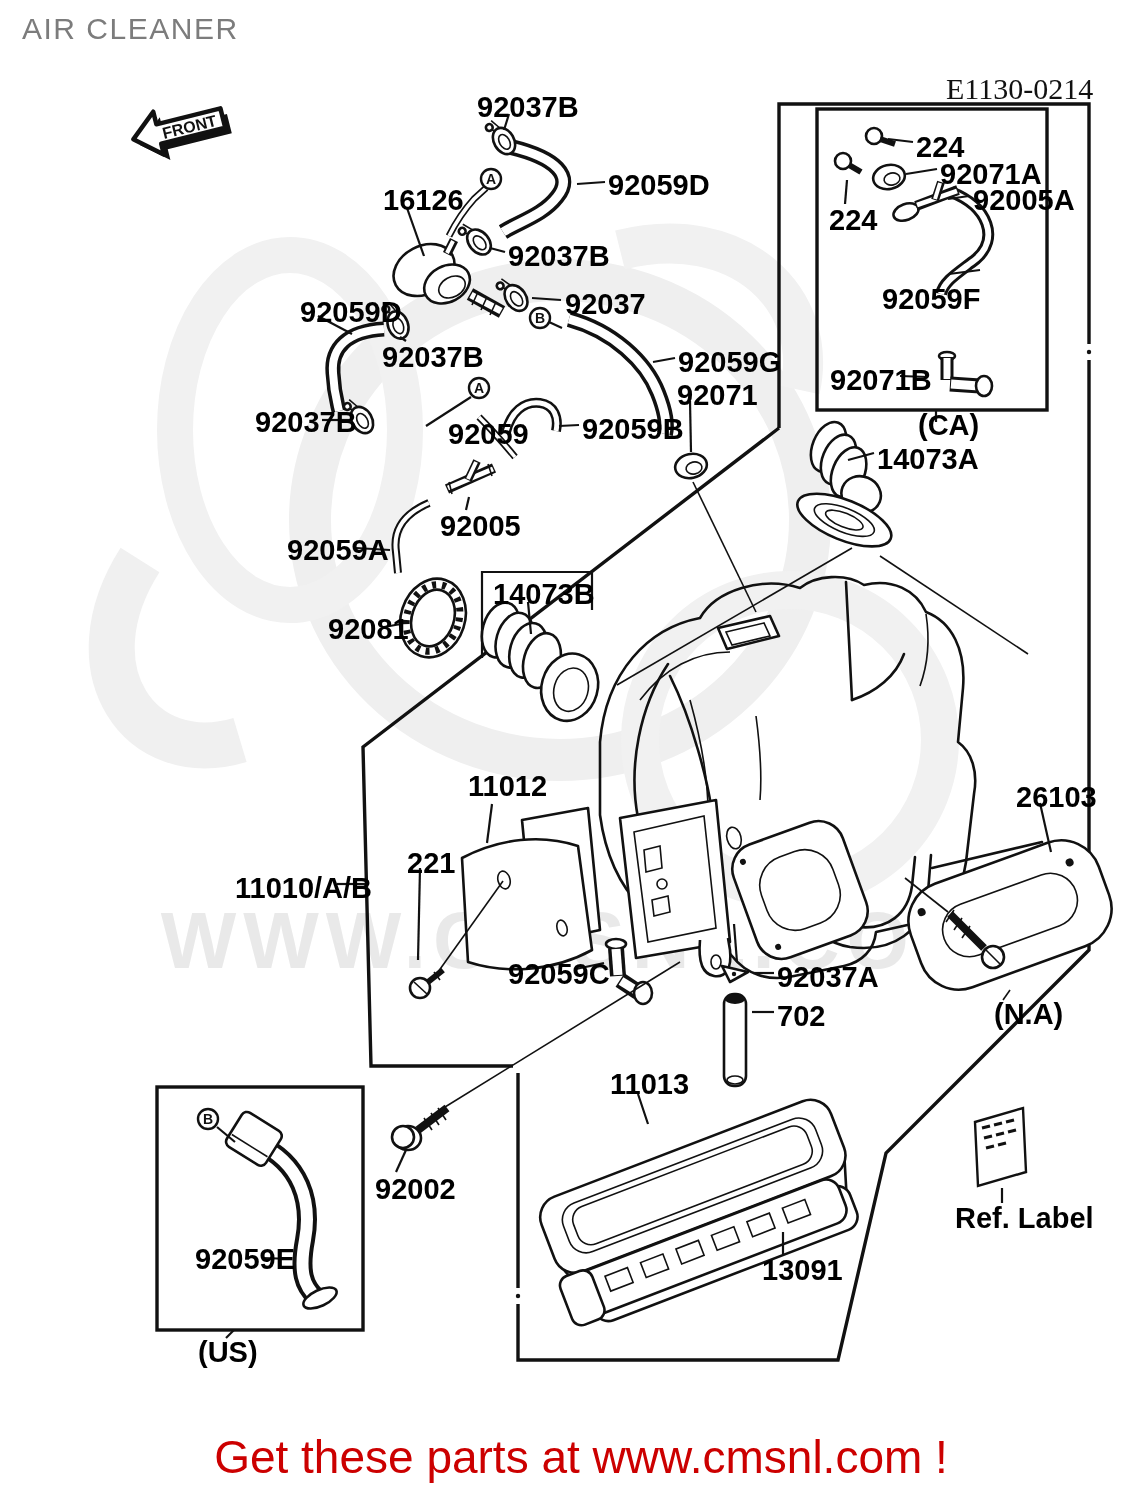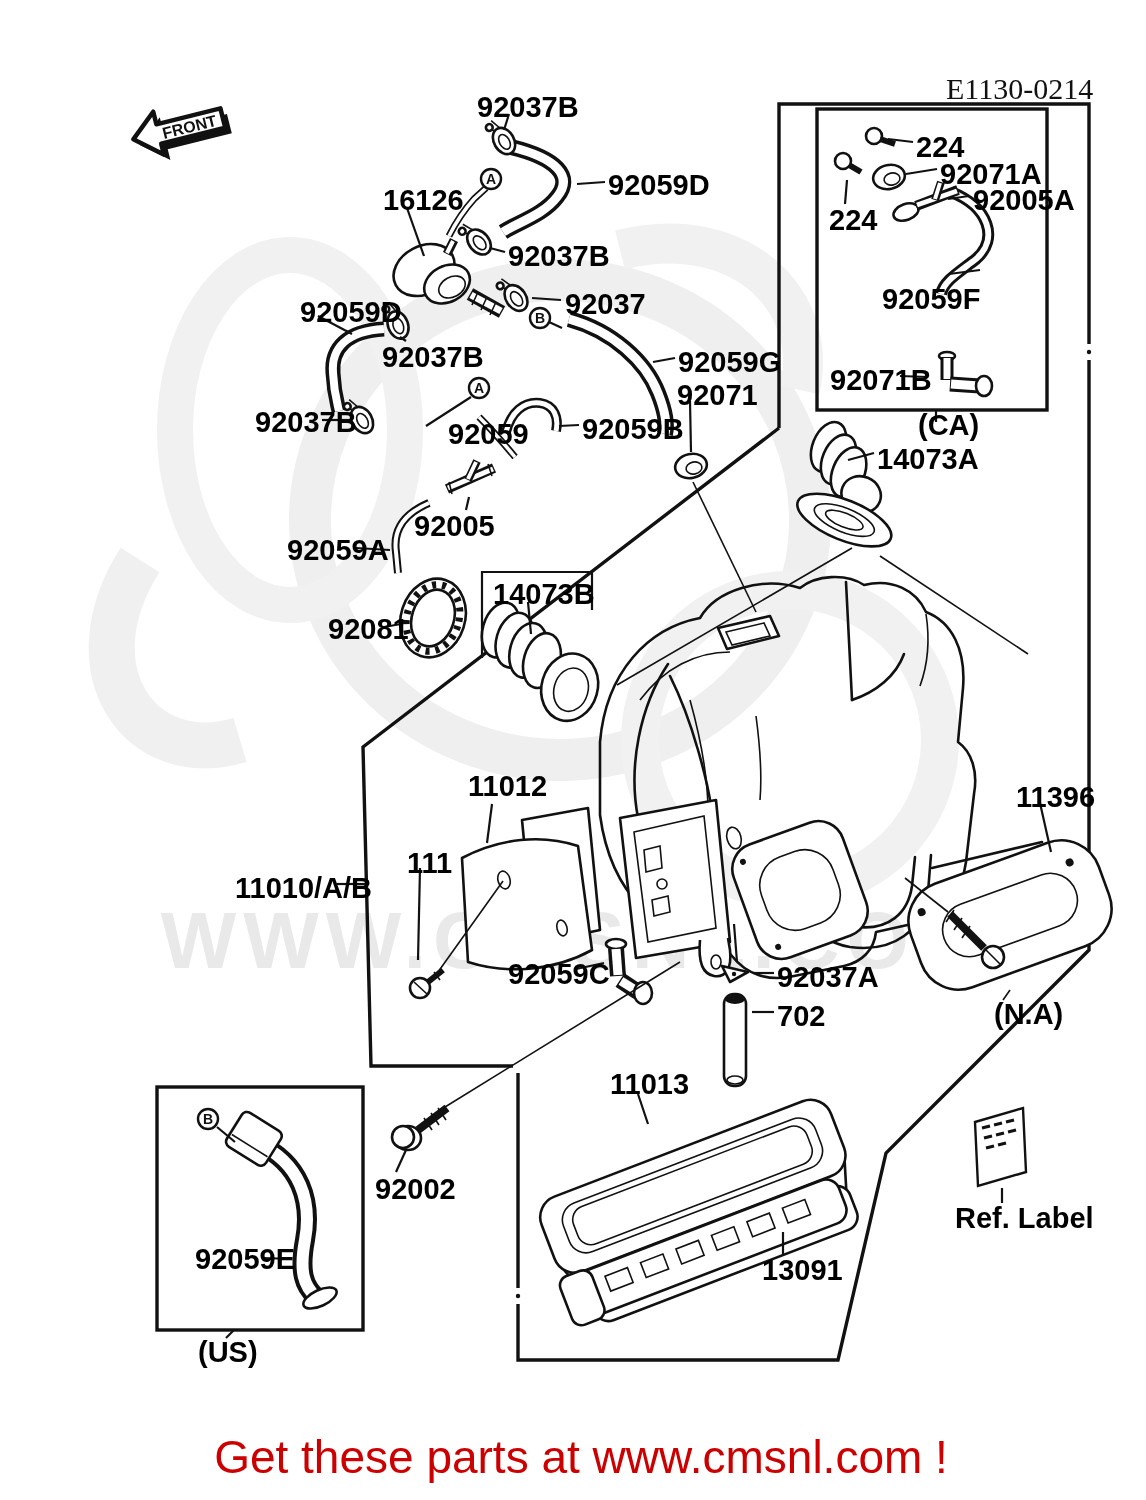--- a/index.html
+++ b/index.html
@@ -23,20 +23,21 @@
               line-height:1;}
   .footer{position:absolute;left:8px;top:1430px;width:100%;text-align:center;font-size:46px;}
   .wmtext{font-weight:bold;letter-spacing:7px;text-anchor:middle;
           font-family:"Liberation Sans",sans-serif;}
 </style>
 </head>
 <body>
 
 <div class="stage">
 
+  <div class="title" style="color: rgb(124, 124, 124);">AIR CLEANER</div>
   <div class="code">E1130-0214</div>
 
   <svg id="art" width="1146" height="1500" viewBox="0 0 1146 1500">
 
     <g>
       <ellipse class="wm" cx="560" cy="520" rx="250" ry="240" stroke="#efefef" stroke-width="42"></ellipse>
       <ellipse class="wm" cx="290" cy="430" rx="115" ry="175" stroke="#f1f1f1" stroke-width="36"></ellipse>
       <circle class="wm" cx="790" cy="740" r="150" stroke="#f1f1f1" stroke-width="38"></circle>
       <path class="wm" d="M 140 560 C 70 670, 140 770, 240 740" stroke="#f0f0f0" stroke-width="46"></path>
       <path class="wm" d="M 620 250 C 740 220, 820 300, 800 390" stroke="#f1f1f1" stroke-width="40"></path>
@@ -389,35 +390,35 @@
       <span class="part-label" style="left: 383px; top: 186px;">16126</span>
       <span class="part-label" style="left: 508px; top: 242px;">92037B</span>
       <span class="part-label" style="left: 565px; top: 290px;">92037</span>
       <span class="part-label" style="left: 300px; top: 298px;">92059D</span>
       <span class="part-label" style="left: 382px; top: 343px;">92037B</span>
       <span class="part-label" style="left: 678px; top: 348px;">92059G</span>
       <span class="part-label" style="left: 677px; top: 381px;">92071</span>
       <span class="part-label" style="left: 255px; top: 408px;">92037B</span>
       <span class="part-label" style="left: 448px; top: 420px;">92059</span>
       <span class="part-label" style="left: 582px; top: 415px;">92059B</span>
-      <span class="part-label" style="left: 414px; top: 512px;">92005</span>
+      <span class="part-label" style="left: 440px; top: 512px;">92005</span>
       <span class="part-label" style="left: 287px; top: 536px;">92059A</span>
       <span class="part-label" style="left: 493px; top: 580px;">14073B</span>
       <span class="part-label" style="left: 328px; top: 615px;">92081</span>
       <span class="part-label" style="left: 916px; top: 133px;">224</span>
       <span class="part-label" style="left: 940px; top: 160px;">92071A</span>
       <span class="part-label" style="left: 973px; top: 186px;">92005A</span>
       <span class="part-label" style="left: 829px; top: 206px;">224</span>
       <span class="part-label" style="left: 882px; top: 265px; margin-top: 20px;">92059F</span>
       <span class="part-label" style="left: 830px; top: 366px;">92071B</span>
       <span class="part-label" style="left: 918px; top: 411px;">(CA)</span>
       <span class="part-label" style="left: 877px; top: 445px;">14073A</span>
       <span class="part-label" style="left: 468px; top: 772px;">11012</span>
-      <span class="part-label" style="left: 1016px; top: 783px;">11396</span>
-      <span class="part-label" style="left: 407px; top: 849px;">111</span>
+      <span class="part-label" style="left: 1016px; top: 783px;">26103</span>
+      <span class="part-label" style="left: 407px; top: 849px;">221</span>
       <span class="part-label" style="left: 235px; top: 874px;">11010/A/B</span>
       <span class="part-label" style="left: 508px; top: 960px;">92059C</span>
       <span class="part-label" style="left: 777px; top: 963px;">92037A</span>
       <span class="part-label" style="left: 777px; top: 1002px;">702</span>
       <span class="part-label" style="left: 994px; top: 1000px;">(N.A)</span>
       <span class="part-label" style="left: 610px; top: 1070px;">11013</span>
       <span class="part-label" style="left: 375px; top: 1175px;">92002</span>
       <span class="part-label" style="left: 762px; top: 1256px;">13091</span>
       <span class="part-label" style="left: 195px; top: 1245px;">92059E</span>
       <span class="part-label" style="left: 198px; top: 1338px;">(US)</span>

